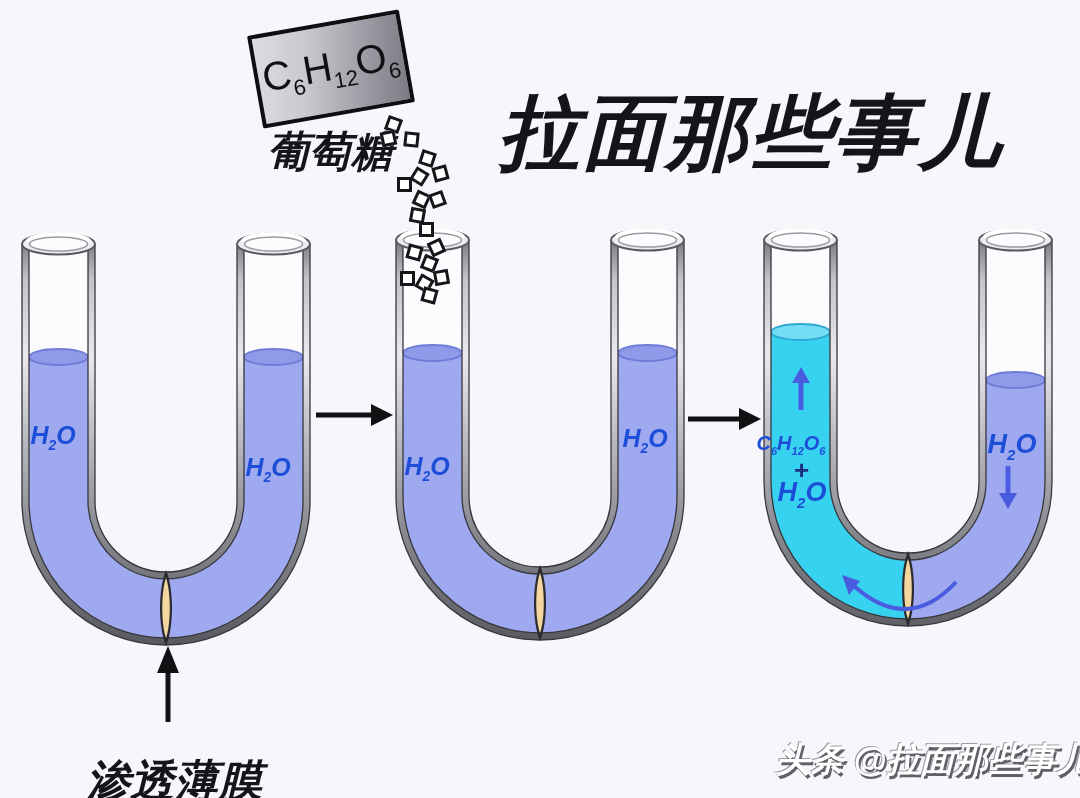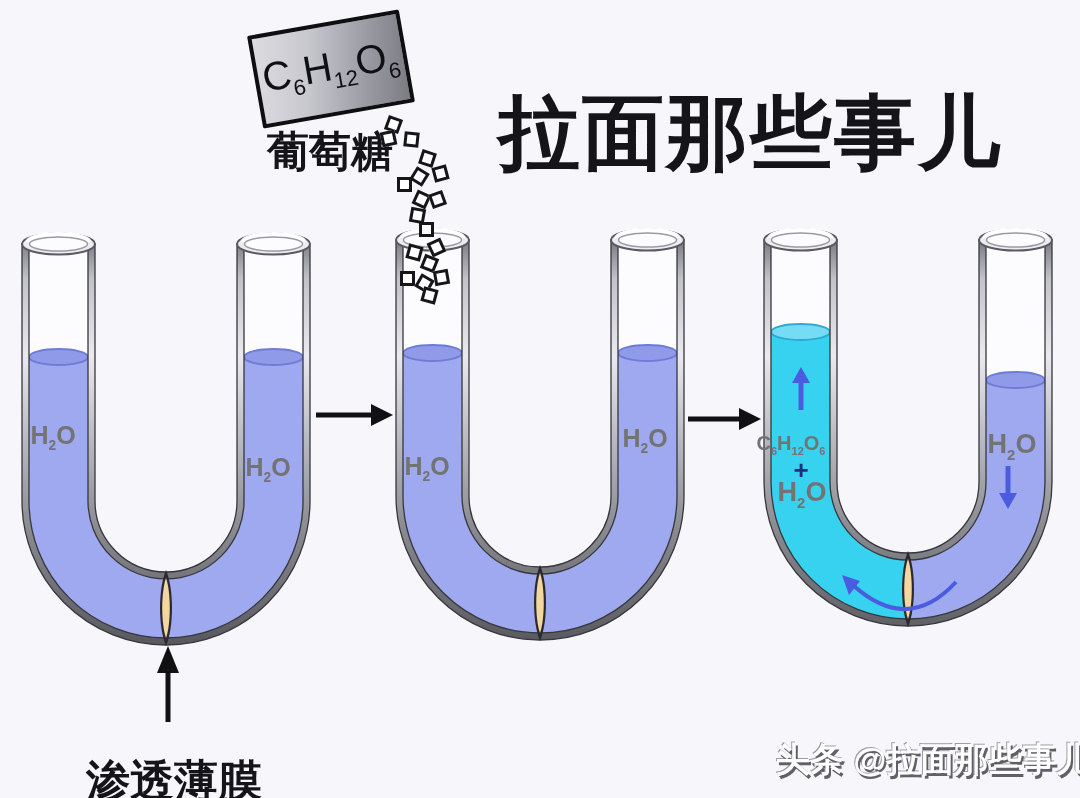--- a/index.html
+++ b/index.html
@@ -2,29 +2,29 @@
 <html><head>
 <meta charset="utf-8">
 <style>
   html,body{margin:0;padding:0;}
   body{
     width:1080px;height:798px;position:relative;overflow:hidden;
     background:#f7f7fb;
     font-family:"Liberation Sans","DejaVu Sans",sans-serif;
   }
   #diagram{position:absolute;left:0;top:0;z-index:1;}
-  .abs{position:absolute;transform:translate(-50%,-50%);white-space:nowrap;z-index:2;}
+  .abs{position:absolute;transform:translate(-50%,-50%);white-space:nowrap;z-index:2;font-style:italic;}
   .title{font-size:82px;font-weight:900;color:#141419;letter-spacing:2px;}
   .glucose-label{font-size:42px;font-weight:700;color:#141419;}
   .membrane-label{font-size:44px;font-weight:700;color:#141419;}
   .watermark{
     font-size:34px;font-weight:700;color:#ffffff;
     text-shadow:2px 3px 0 #606067,-1px -1px 0 #9c9ca4;
   }
-  .chem{color:#737373;font-weight:700;}
+  .chem{color:#1d4ed8;font-weight:700;}
   .chem sub{font-size:.55em;}
   .f25{font-size:25px;}
   .f27{font-size:27px;}
   .f20{font-size:20px;}
   .plus{font-size:26px;font-weight:700;color:#1d2e7e;}
   .glucose-box{
     position:absolute;z-index:4;width:146px;height:86px;
     left:331px;top:69px;transform:translate(-50%,-50%) rotate(-10deg);
     background:linear-gradient(100deg,#dcdce0 0%,#c8c8cf 35%,#a0a0a8 68%,#7b7b84 100%);
     border:4px solid #0f0f12;border-radius:2px;

